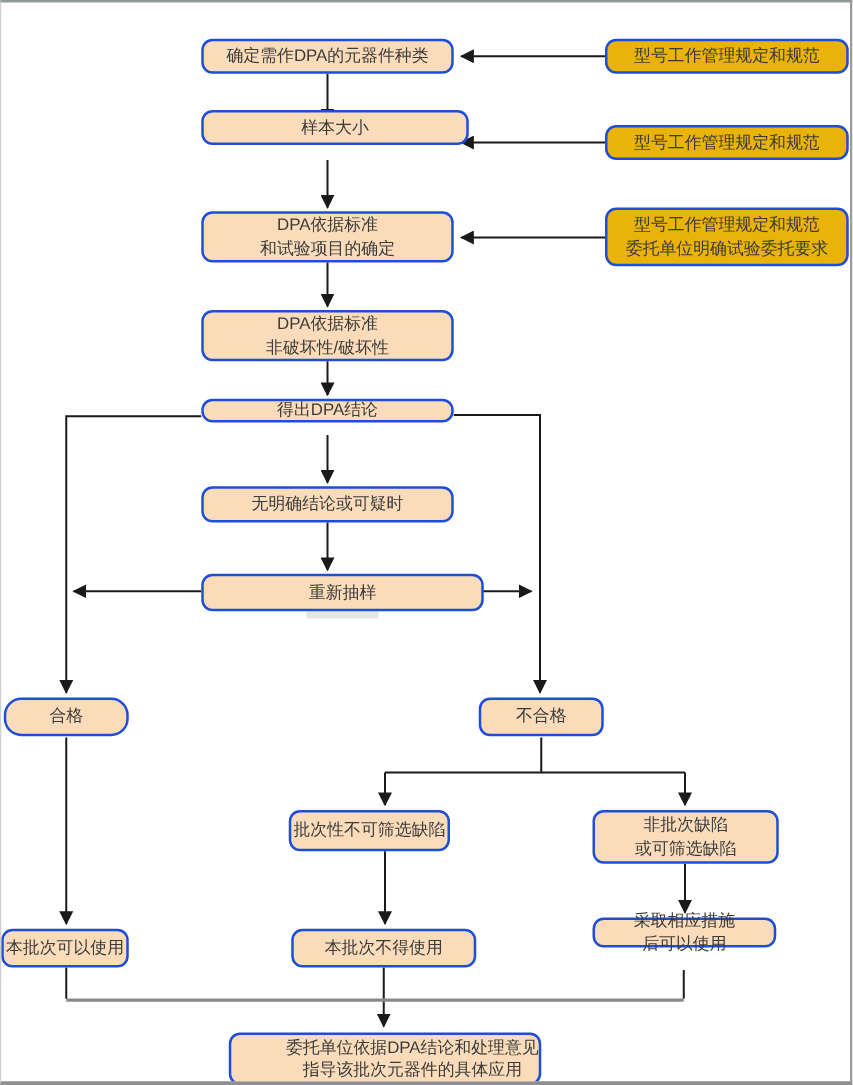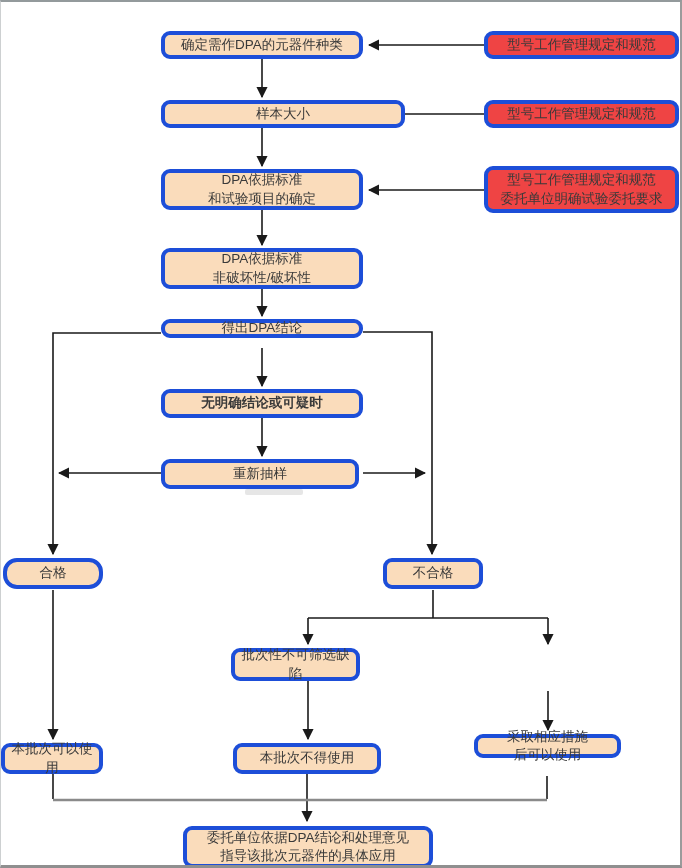--- a/index.html
+++ b/index.html
@@ -13,33 +13,33 @@
     border-right: 2px solid #9b9b9b;
     border-bottom: 3px solid #8f8f8f;
     border-left: 1px solid #cdd0d1;
     overflow: hidden;
     font-family: "Liberation Sans", "DejaVu Sans", sans-serif;
   }
   #connectors { position: absolute; left: 0; top: 0; width: 682px; height: 868px; }
   .node {
     position: absolute;
     box-sizing: border-box;
-    border: 4px solid #1d4ed8;
+    border: 2px solid #1d4ed8;
     border-radius: 9px;
     display: flex;
     align-items: center;
     justify-content: center;
     text-align: center;
     color: #3a3a3a;
     font-size: 13.5px;
     line-height: 1.35;
     z-index: 2;
   }
   .node.orange { background: #fadcbb; }
-  .node.blue   { background: #ef4444; }
+  .node.blue   { background: #eab308; }
   .node .lbl { white-space: pre-line; }
   .smudge {
     position: absolute;
     background: #d9d9d9;
     opacity: 0.65;
     border-radius: 2px;
     z-index: 1;
   }
 </style>
 </head>
@@ -94,21 +94,21 @@
   <div class="smudge" style="left:244px; top:487px; width:58px; height:6px;"></div>
 
   <div class="node orange" style="left:160px; top:29px; width:202px; height:28px;">
     <span class="lbl">确定需作DPA的元器件种类</span>
   </div>
 
   <div class="node blue" style="left:483px; top:29px; width:195px; height:28px;">
     <span class="lbl">型号工作管理规定和规范</span>
   </div>
 
-  <div class="node orange" style="left:160px; top:98px; width:244px; height:28px;">
+  <div class="node orange" style="left:160px; top:86px; width:214px; height:28px;">
     <span class="lbl">样本大小</span>
   </div>
 
   <div class="node blue" style="left:483px; top:98px; width:195px; height:28px;">
     <span class="lbl">型号工作管理规定和规范</span>
   </div>
 
   <div class="node orange" style="left:160px; top:167px; width:202px; height:41px;">
     <span class="lbl">DPA依据标准
 和试验项目的确定</span>
@@ -121,52 +121,56 @@
 
   <div class="node orange" style="left:160px; top:246px; width:202px; height:41px;">
     <span class="lbl">DPA依据标准
 非破坏性/破坏性</span>
   </div>
 
   <div class="node orange" style="left:160px; top:317px; width:202px; height:19px;">
     <span class="lbl">得出DPA结论</span>
   </div>
 
-  <div class="node orange" style="left:160px; top:387px; width:202px; height:29px;font-weight:bold;">
+  <div class="node orange" style="left:160px; top:387px; width:202px; height:29px;">
     <span class="lbl">无明确结论或可疑时</span>
   </div>
 
-  <div class="node orange" style="left:160px; top:457px; width:198px; height:30px;">
+  <div class="node orange" style="left:160px; top:457px; width:226px; height:30px;">
     <span class="lbl">重新抽样</span>
   </div>
 
   <div class="node orange" style="left:2px; top:556px; width:100px; height:31px;border-radius:14px;">
     <span class="lbl">合格</span>
   </div>
 
   <div class="node orange" style="left:382px; top:556px; width:100px; height:31px;">
     <span class="lbl">不合格</span>
   </div>
 
   <div class="node orange" style="left:230px; top:646px; width:129px; height:33px;">
     <span class="lbl">批次性不可筛选缺陷</span>
   </div>
 
+  <div class="node orange" style="left:473px; top:646px; width:149px; height:43px;">
+    <span class="lbl">非批次缺陷
+或可筛选缺陷</span>
+  </div>
 
   <div class="node orange" style="left:0px; top:741px; width:102px; height:31px;">
     <span class="lbl">本批次可以使用</span>
   </div>
 
   <div class="node orange" style="left:232px; top:741px; width:148px; height:31px;">
     <span class="lbl">本批次不得使用</span>
   </div>
 
   <div class="node orange" style="left:473px; top:732px; width:147px; height:24px;">
     <span class="lbl">采取相应措施
 后可以使用</span>
   </div>
 
-  <div class="node orange" style="left:182px; top:824px; width:250px; height:42px;">
+  <div class="node orange" style="left:182px; top:824px; width:250px; height:42px;justify-content:flex-end;">
     <span class="lbl">委托单位依据DPA结论和处理意见
 指导该批次元器件的具体应用</span>
   </div>
 
 </div>
 
 </body></html>

